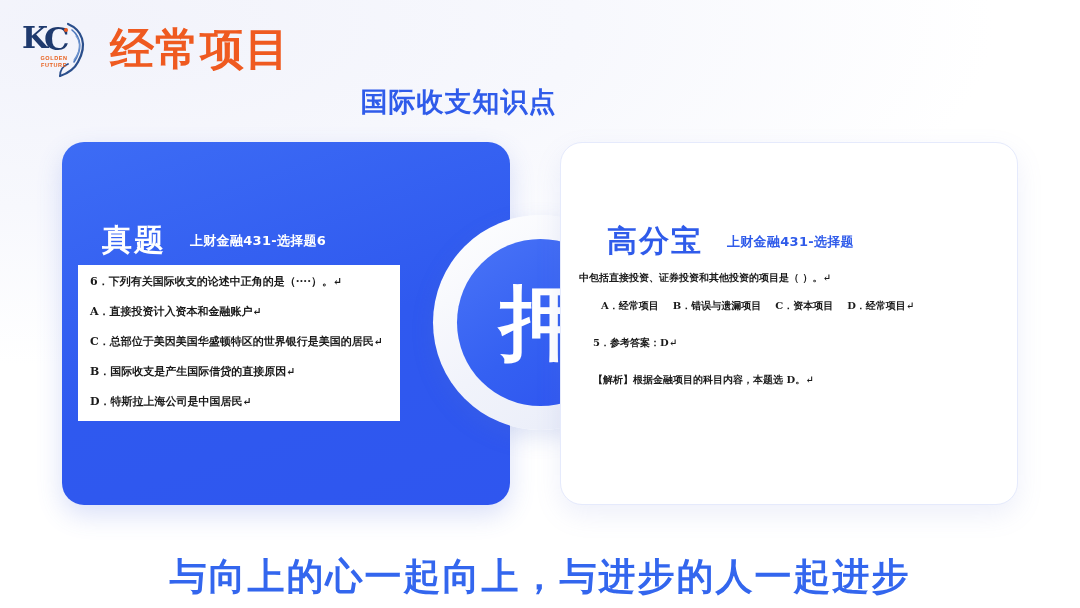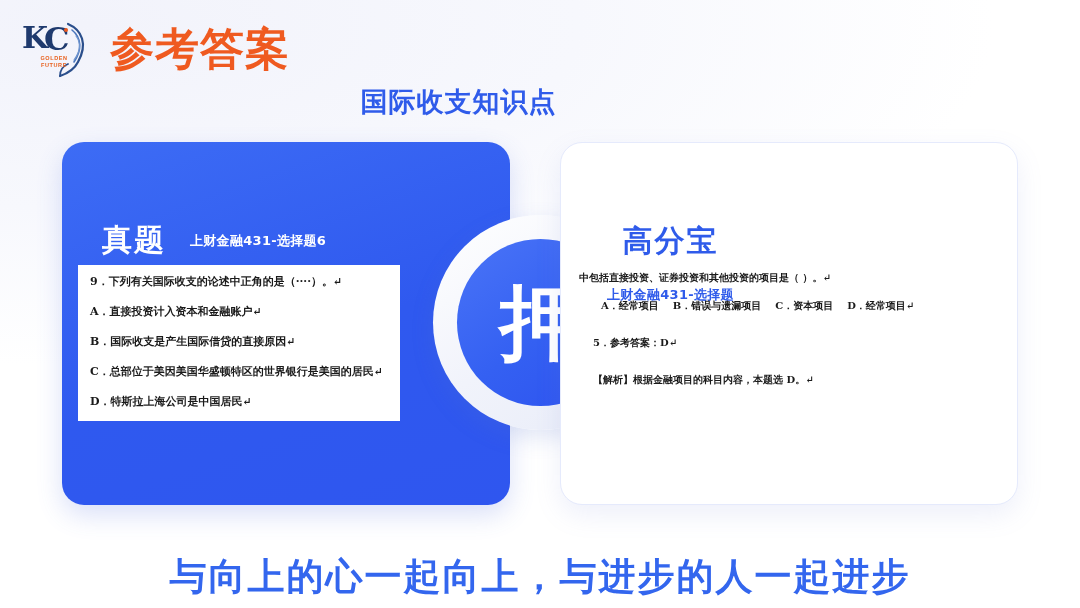--- a/index.html
+++ b/index.html
@@ -103,21 +103,21 @@
 
   .card-head {
     position: absolute;
     left: 40px;
     top: 78px;
     display: flex;
     align-items: center;
     gap: 24px;
     white-space: nowrap;
   }
-  .card-right .card-head { left: 46px; flex-direction: column; }
+  .card-right .card-head { left: 46px; }
 
   .head-main {
     font-size: 30px;
     font-weight: bold;
     letter-spacing: 2px;
     font-family: "DejaVu Sans", "Liberation Sans", sans-serif;
   }
   .head-tag {
     font-size: 13px;
     font-weight: bold;
@@ -230,35 +230,35 @@
       <path d="M52 10 C66 16, 72 30, 62 48 C58 56, 50 60, 44 62" stroke="#2b4f8c" stroke-width="2.2" fill="none" stroke-linecap="round"></path>
       <path d="M56 16 C66 24, 66 36, 58 48" stroke="#4a76bb" stroke-width="1.6" fill="none" stroke-linecap="round"></path>
       <path d="M60 22 C66 30, 64 38, 58 46" stroke="#6f95cf" stroke-width="1.2" fill="none" stroke-linecap="round"></path>
       <path d="M44 62 C44 56, 47 52, 52 50" stroke="#2b4f8c" stroke-width="1.8" fill="none" stroke-linecap="round"></path>
       <circle cx="50" cy="16" r="2" fill="#ef5a20"></circle>
     </svg>
     <div class="logo-sub">
       <span>GOLDEN</span>
       <span>FUTURE</span>
     </div>
-    <div class="logo-word">参考答案</div>
+    <div class="logo-word">经常项目</div>
   </div>
 
   <div class="slide-title">国际收支知识点</div>
 
   <div class="card card-left">
     <div class="card-head">
       <div class="head-main">真题</div>
       <div class="head-tag">上财金融431-选择题6</div>
     </div>
     <div class="paper">
-      <p class="q-line">9．下列有关国际收支的论述中正角的是（····）。↵</p>
+      <p class="q-line">6．下列有关国际收支的论述中正角的是（····）。↵</p>
       <p class="q-line">A．直接投资计入资本和金融账户↵</p>
+      <p class="q-line">C．总部位于美因美国华盛顿特区的世界银行是美国的居民↵</p>
       <p class="q-line">B．国际收支是产生国际借贷的直接原因↵</p>
-      <p class="q-line">C．总部位于美因美国华盛顿特区的世界银行是美国的居民↵</p>
       <p class="q-line">D．特斯拉上海公司是中国居民↵</p>
     </div>
   </div>
 
   <div class="badge-ring"></div>
   <div class="badge">
     <span class="badge-char">押</span>
   </div>
 
   <div class="card card-right">

